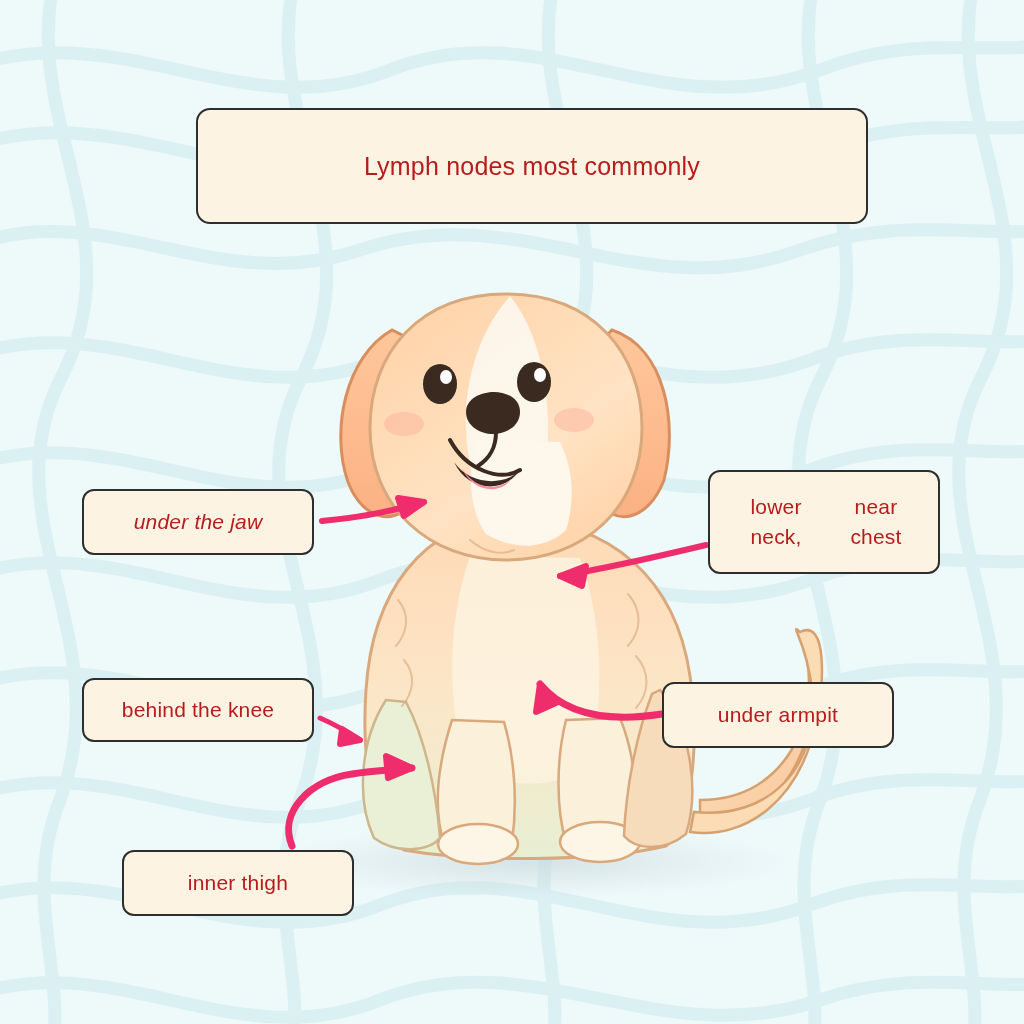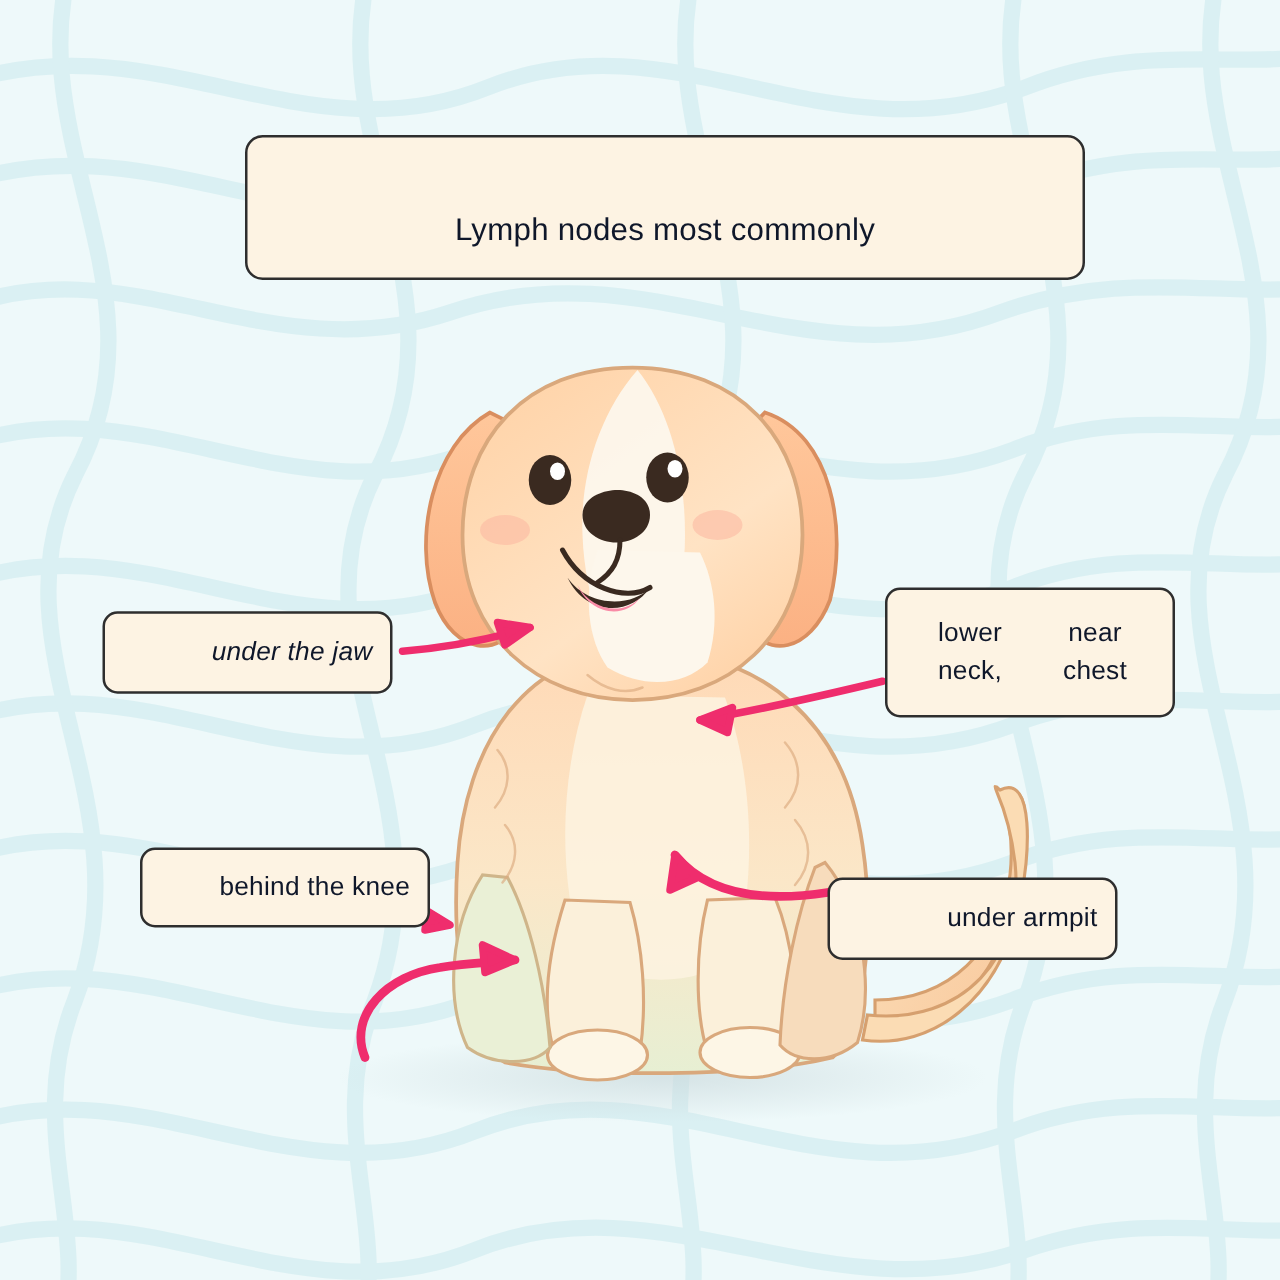--- a/index.html
+++ b/index.html
@@ -27,42 +27,42 @@
     opacity: 0.85;
   }
   .label-box {
     position: absolute;
     background: #fdf3e3;
     border: 2px solid #2e2e2e;
     border-radius: 12px;
     box-sizing: border-box;
     display: flex;
     align-items: center;
-    justify-content: flex-end;
+    justify-content: center;
     text-align: center;
-    color: #0f172a;
+    color: #b91c1c;
     letter-spacing: 0.2px;
     line-height: 1.45;
-    padding: 20px 14px;
+    padding: 4px 14px;
   }
   #title-box {
     left: 196px;
     top: 108px;
     width: 672px;
     height: 116px;
     font-size: 25px;
     border-radius: 14px;
     flex-direction: column;
   }
   #title-box .t-line { display: block; }
   .callout { font-size: 21px; }
   #label-jaw      { left: 82px;  top: 489px; width: 232px; height: 66px; font-style: italic; }
   #label-neck     { left: 708px; top: 470px; width: 232px; height: 104px; flex-direction: row; }
-  #label-knee     { left: 82px;  top: 678px; width: 232px; height: 64px; margin-left: 30px; }
-  #label-armpit   { left: 662px; top: 682px; width: 232px; height: 66px; margin-top: 20px; }
+  #label-knee     { left: 82px;  top: 678px; width: 232px; height: 64px; }
+  #label-armpit   { left: 662px; top: 682px; width: 232px; height: 66px; }
   #label-thigh    { left: 122px; top: 850px; width: 232px; height: 66px; }
 
   .dog-layer, .arrow-layer {
     position: absolute;
     inset: 0;
   }
   .arrow-layer { pointer-events: none; }
 </style>
 </head>
 <body>
@@ -225,14 +225,17 @@
   </div>
 
   <div class="label-box callout" id="label-knee">
     <span>behind the knee</span>
   </div>
 
   <div class="label-box callout" id="label-armpit">
     <span>under armpit</span>
   </div>
 
+  <div class="label-box callout" id="label-thigh">
+    <span>inner thigh</span>
+  </div>
 
 </div>
 
 </body></html>

